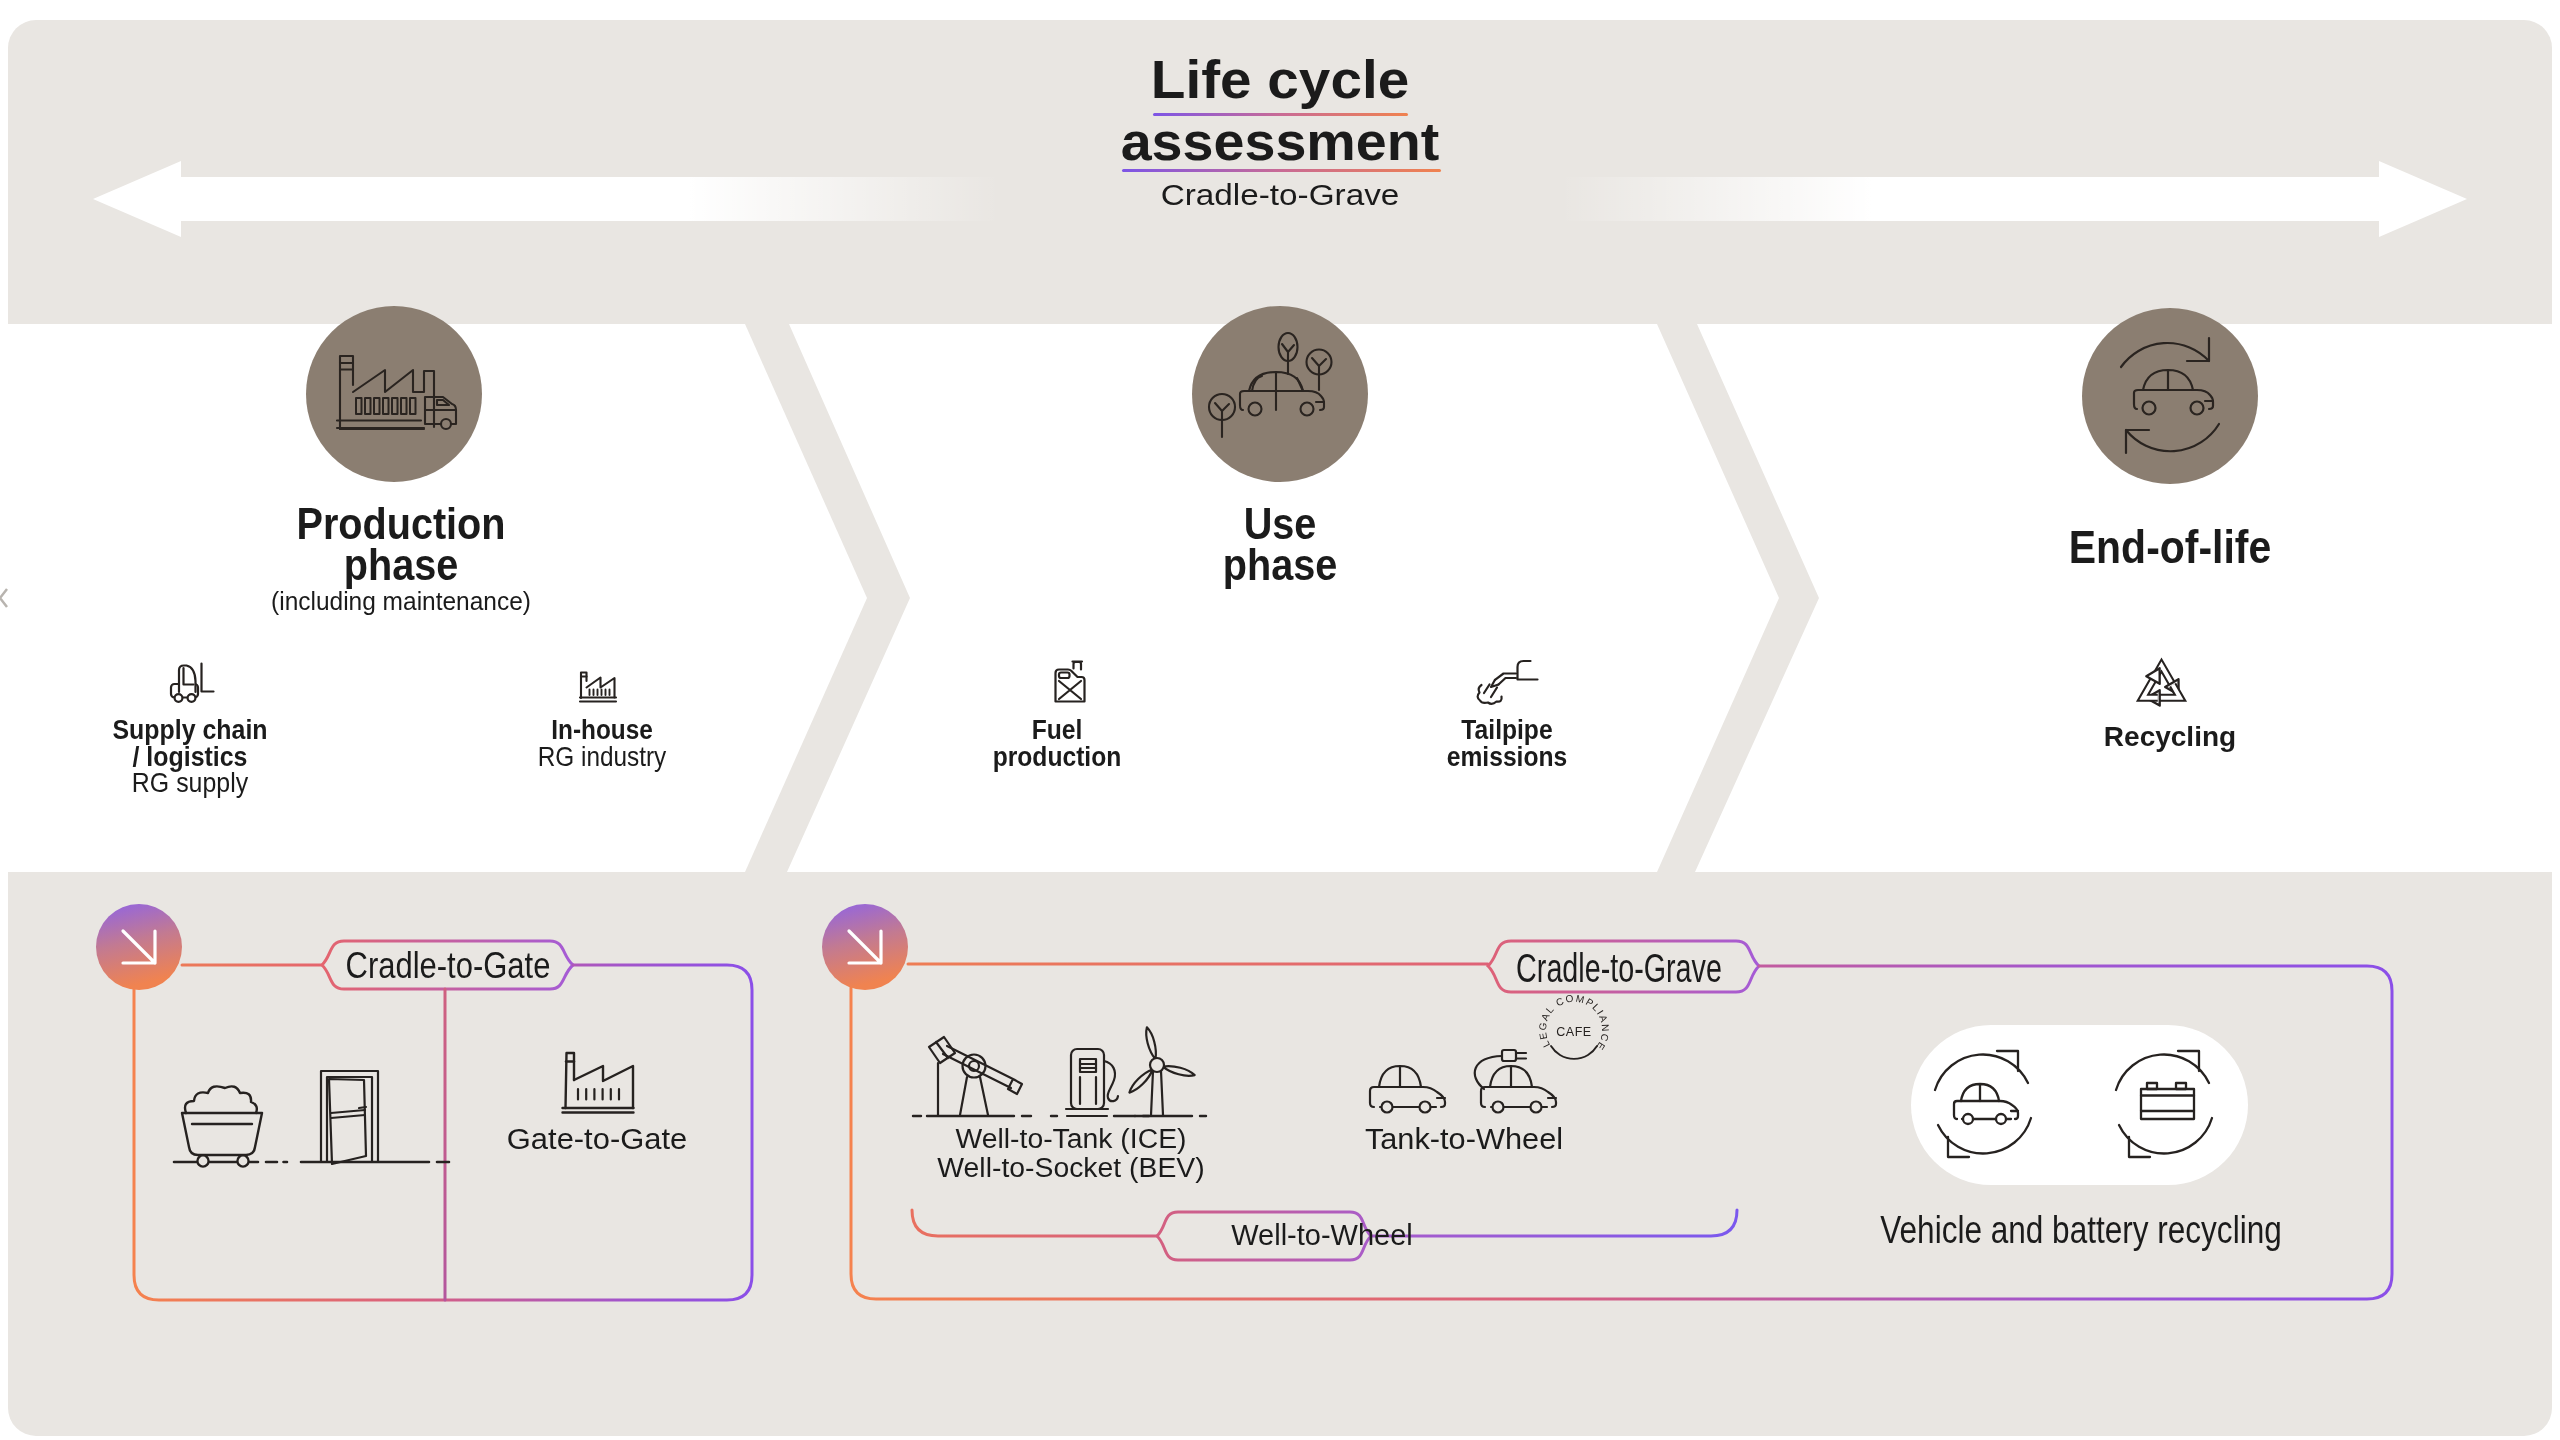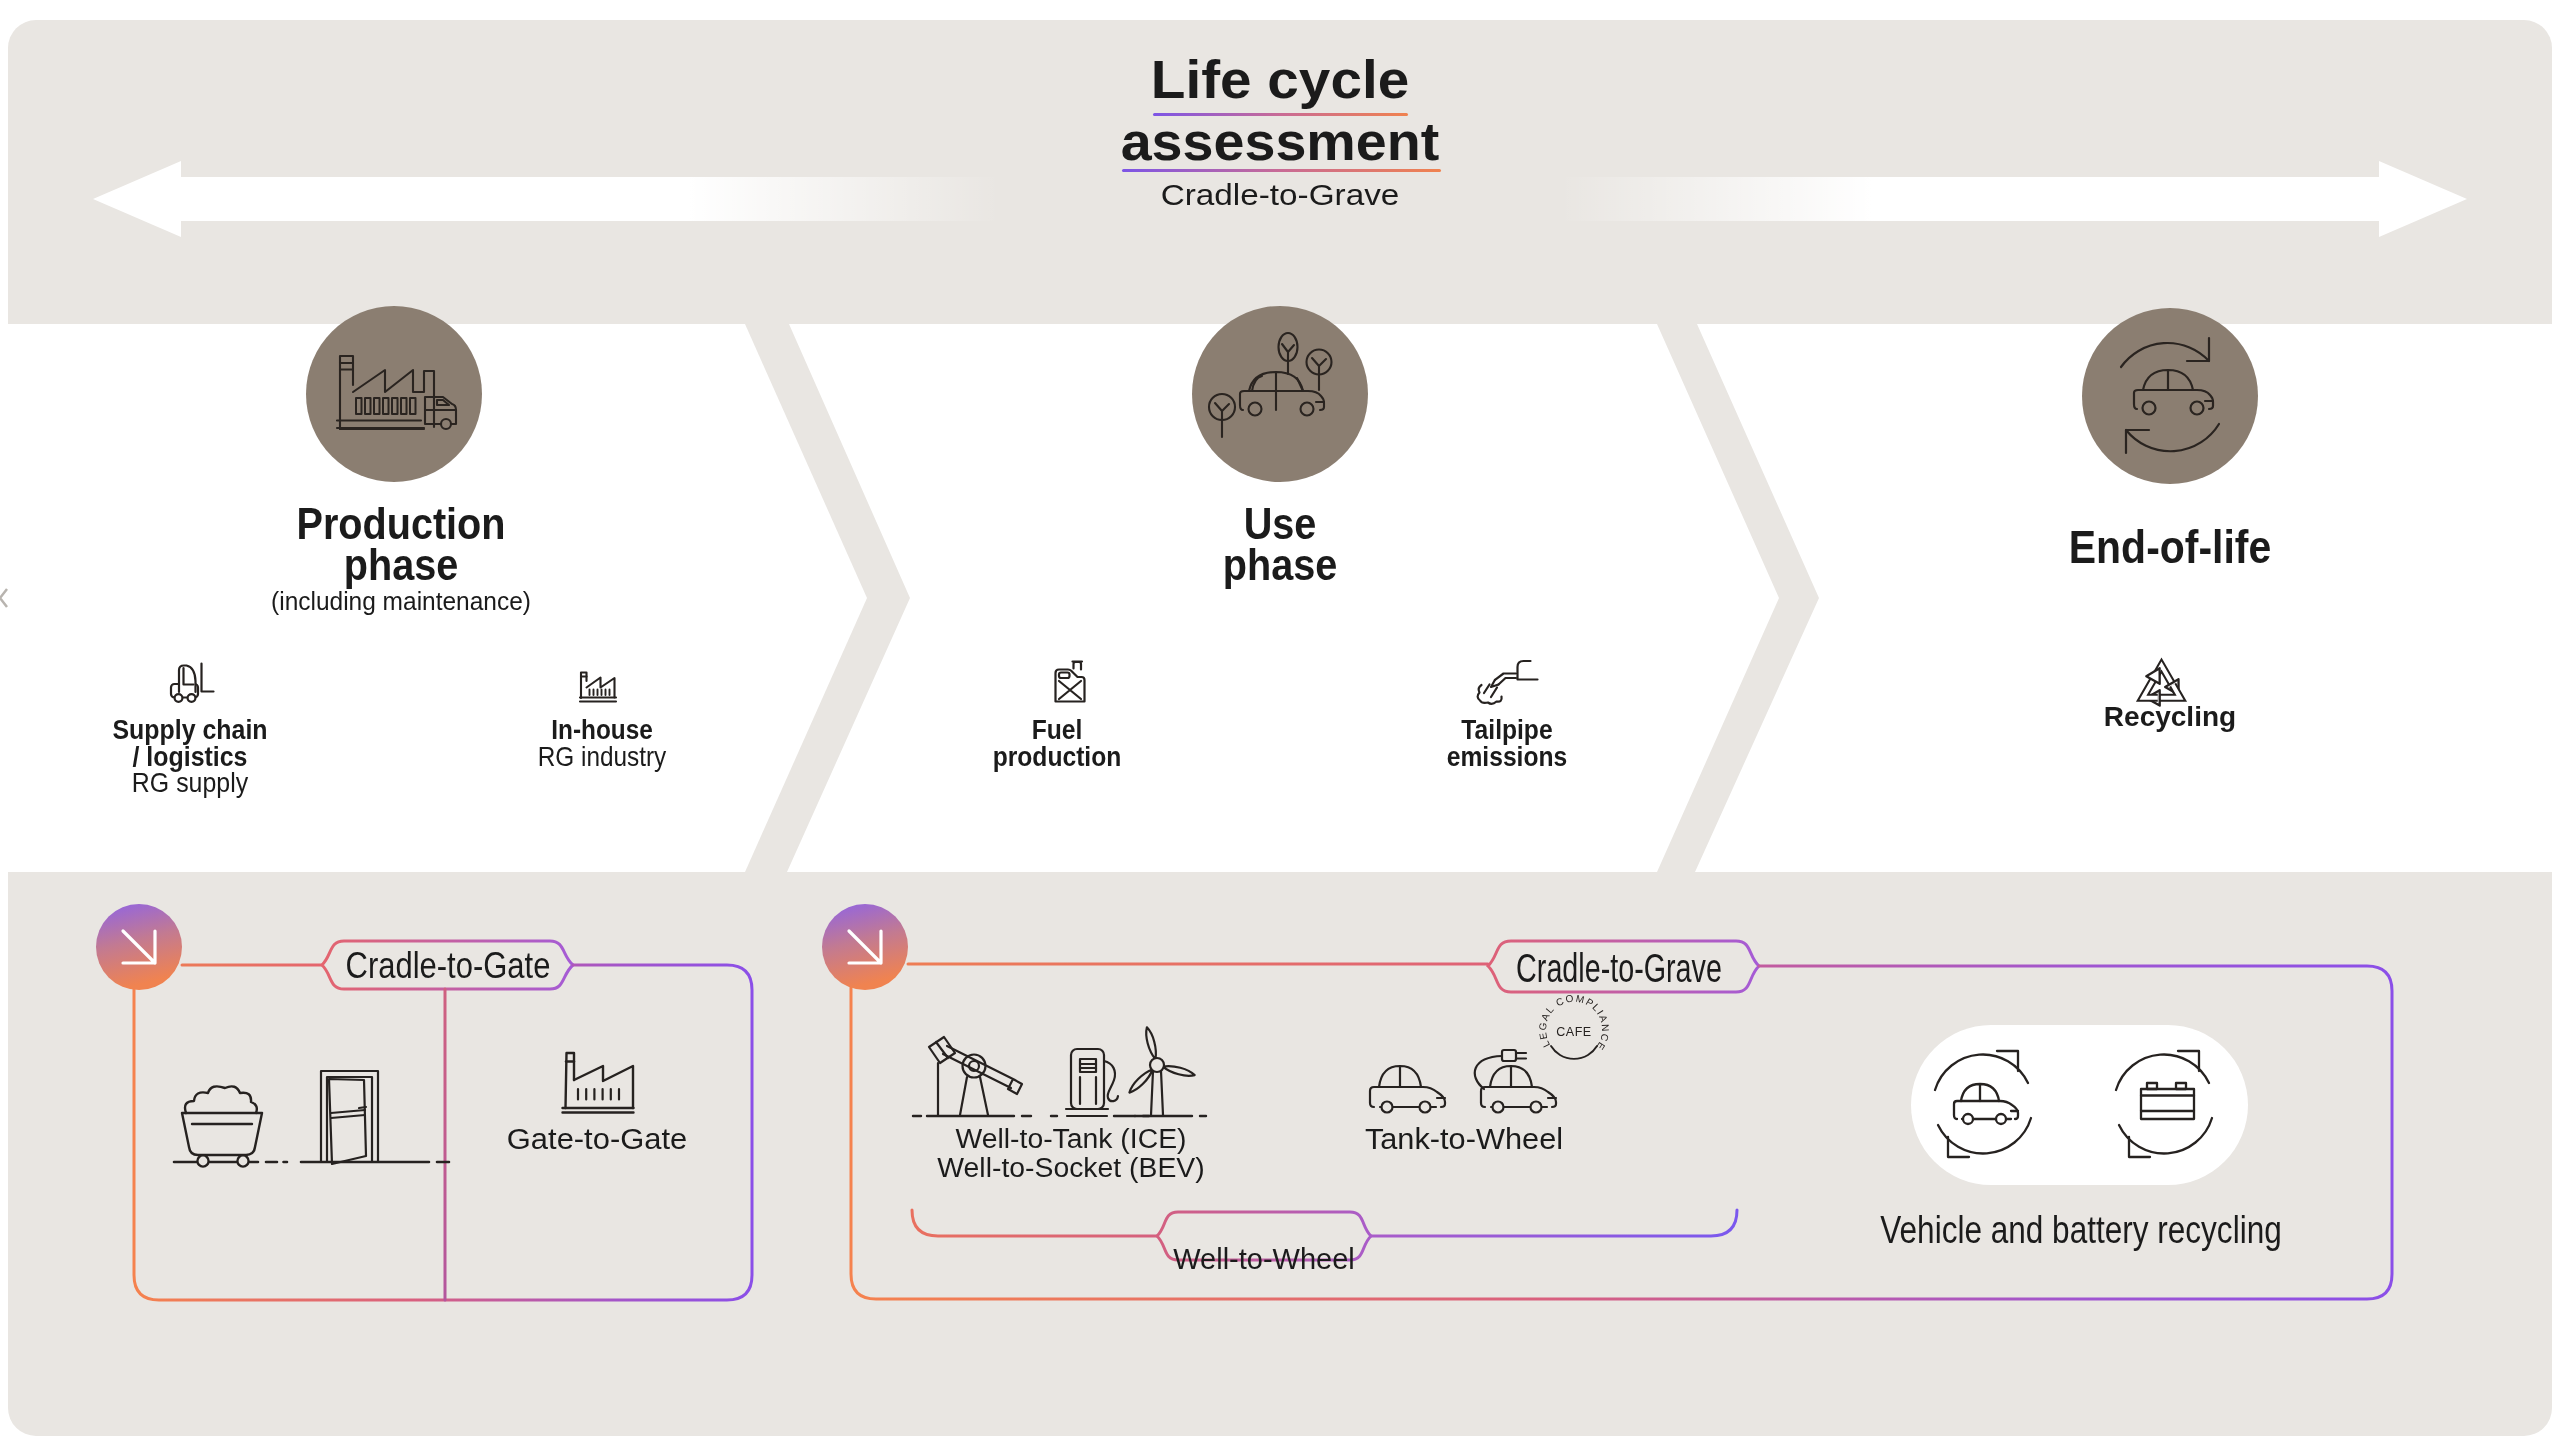--- a/index.html
+++ b/index.html
@@ -337,21 +337,21 @@
 
 <div class="txt b" style="left:401px;top:503px;font-size:44px;line-height:41px;transform:translateX(-50%) scaleX(0.90);">Production<br>phase</div>
 <div class="txt" style="left:401px;top:588px;font-size:25.5px;line-height:26px;transform:translateX(-50%) scaleX(0.96);">(including maintenance)</div>
 <div class="txt b" style="left:1280px;top:503px;font-size:44px;line-height:41px;transform:translateX(-50%) scaleX(0.90);">Use<br>phase</div>
 <div class="txt b" style="left:2170px;top:524px;font-size:46px;line-height:46px;transform:translateX(-50%) scaleX(0.89);">End-of-life</div>
 
 <div class="txt" style="left:190px;top:717px;font-size:28px;line-height:26.5px;transform:translateX(-50%) scaleX(0.89);"><span class="b">Supply chain<br>/ logistics</span><br>RG supply</div>
 <div class="txt" style="left:602px;top:717px;font-size:28px;line-height:26.5px;transform:translateX(-50%) scaleX(0.87);"><span class="b">In-house</span><br>RG industry</div>
 <div class="txt b" style="left:1057px;top:717px;font-size:28px;line-height:26.5px;transform:translateX(-50%) scaleX(0.88);">Fuel<br>production</div>
 <div class="txt b" style="left:1507px;top:717px;font-size:28px;line-height:26.5px;transform:translateX(-50%) scaleX(0.88);">Tailpipe<br>emissions</div>
-<div class="txt b" style="left:2170px;top:704px;font-size:28px;line-height:26.5px;">Recycling</div>
+<div class="txt b" style="left:2170px;top:724px;font-size:28px;line-height:26.5px;">Recycling</div>
 
 <div class="txt" style="left:448px;top:948px;font-size:36px;line-height:36px;transform:translateX(-50%) scaleX(0.86);">Cradle-to-Gate</div>
 <div class="txt" style="left:1619px;top:948px;font-size:41px;line-height:41px;transform:translateX(-50%) scaleX(0.70);">Cradle-to-Grave</div>
-<div class="txt" style="left:1264px;top:1221px;font-size:29px;line-height:29px;margin-top:24px;">Well-to-Wheel</div>
+<div class="txt" style="left:1322px;top:1221px;font-size:29px;line-height:29px;">Well-to-Wheel</div>
 <div class="txt" style="left:597px;top:1124px;font-size:30px;line-height:30px;transform:translateX(-50%) scaleX(1.03);">Gate-to-Gate</div>
 <div class="txt" style="left:1071px;top:1125px;font-size:27px;line-height:29px;transform:translateX(-50%) scaleX(1.05);">Well-to-Tank (ICE)<br>Well-to-Socket (BEV)</div>
 <div class="txt" style="left:1464px;top:1125px;font-size:29px;line-height:29px;transform:translateX(-50%) scaleX(1.06);">Tank-to-Wheel</div>
 <div class="txt" style="left:2081px;top:1211px;font-size:38px;line-height:38px;transform:translateX(-50%) scaleX(0.83);">Vehicle and battery recycling</div>
 
 </body></html>

